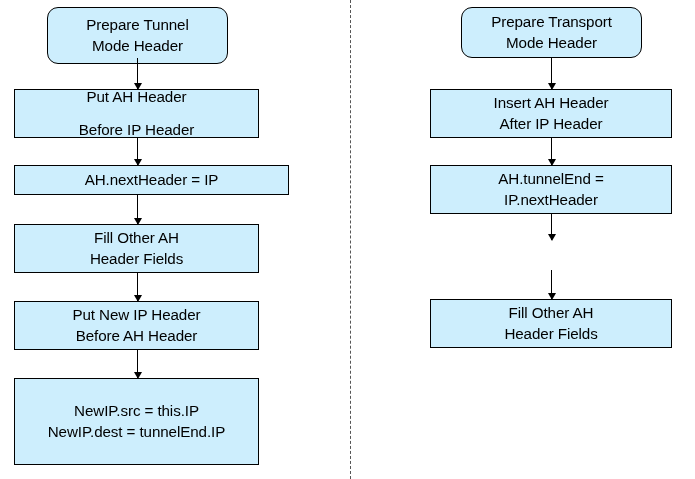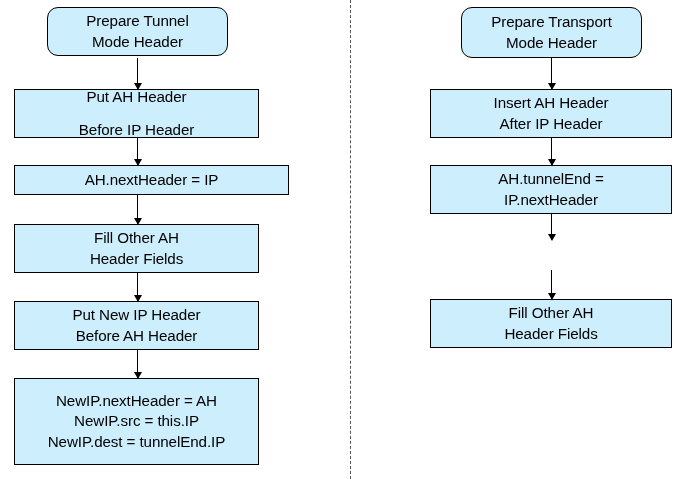--- a/index.html
+++ b/index.html
@@ -64,21 +64,21 @@
     border-top: 7px solid #000000;
   }
 </style>
 </head>
 <body>
 
 <div id="canvas">
 
   <div class="divider"></div>
 
-  <div class="node rounded" style="left:47px; top:7px; width:181px; height:49px;">
+  <div class="node rounded" style="left:47px; top:7px; width:181px; height:57px;">
     <span class="ln">Prepare Tunnel</span>
     <span class="ln">Mode Header</span>
   </div>
   <div class="arrow" style="left:137px; top:58px; height:31px;"></div>
 
   <div class="node" style="left:14px; top:89px; width:245px; height:49px;gap:12px;">
     <span class="ln">Put AH Header</span>
     <span class="ln">Before IP Header</span>
   </div>
   <div class="arrow" style="left:137px; top:138px; height:27px;"></div>
@@ -94,21 +94,20 @@
   </div>
   <div class="arrow" style="left:137px; top:273px; height:28px;"></div>
 
   <div class="node" style="left:14px; top:301px; width:245px; height:49px;">
     <span class="ln">Put New IP Header</span>
     <span class="ln">Before AH Header</span>
   </div>
   <div class="arrow" style="left:137px; top:350px; height:28px;"></div>
 
   <div class="node" style="left:14px; top:378px; width:245px; height:87px;">
-    <span class="ln">NewIP.nextHeader = AH</span>
     <span class="ln">NewIP.src = this.IP</span>
     <span class="ln">NewIP.dest = tunnelEnd.IP</span>
   </div>
 
   <div class="node rounded" style="left:461px; top:7px; width:181px; height:51px;">
     <span class="ln">Prepare Transport</span>
     <span class="ln">Mode Header</span>
   </div>
   <div class="arrow" style="left:551px; top:58px; height:31px;"></div>
 

